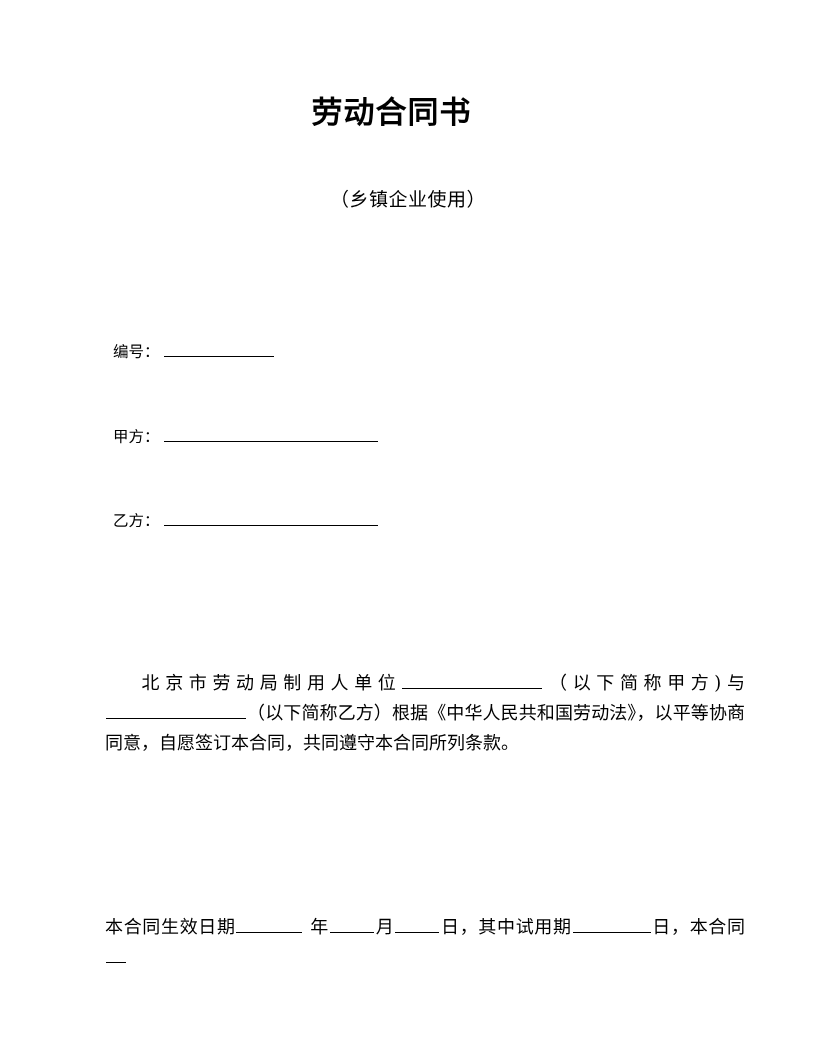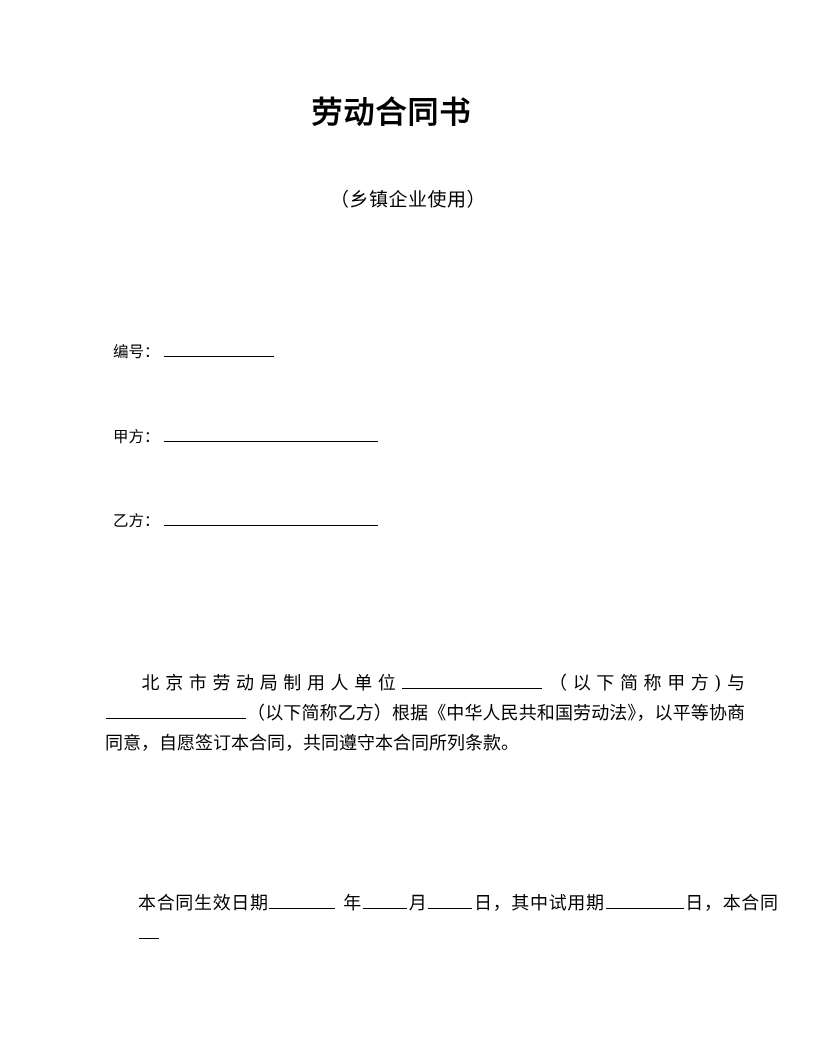--- a/index.html
+++ b/index.html
@@ -87,21 +87,21 @@
     width: 640px;
     font-size: 18px;
     line-height: 30px;
     text-align: justify;
     text-justify: inter-ideograph;
   }
   #para-preamble { top: 668px; }
   #para-preamble .indent { display: inline-block; width: 31px; }
 
   #clause-one   { top: 836px; }
-  #effective-line { top: 888px; margin-left: 33px; }
+  #effective-line { top: 912px; }
 
   .blank.b-unit    { width: 140px; }
   .blank.b-term    { width: 72px; }
   .blank.b-eyear   { width: 66px; margin-left: 0; }
   .blank.b-emonth  { width: 44px; }
   .blank.b-eday    { width: 44px; }
   .blank.b-probation { width: 78px; }
   .blank.b-tail    { width: 20px; }
 
   .sp { display: inline-block; width: 7px; }

